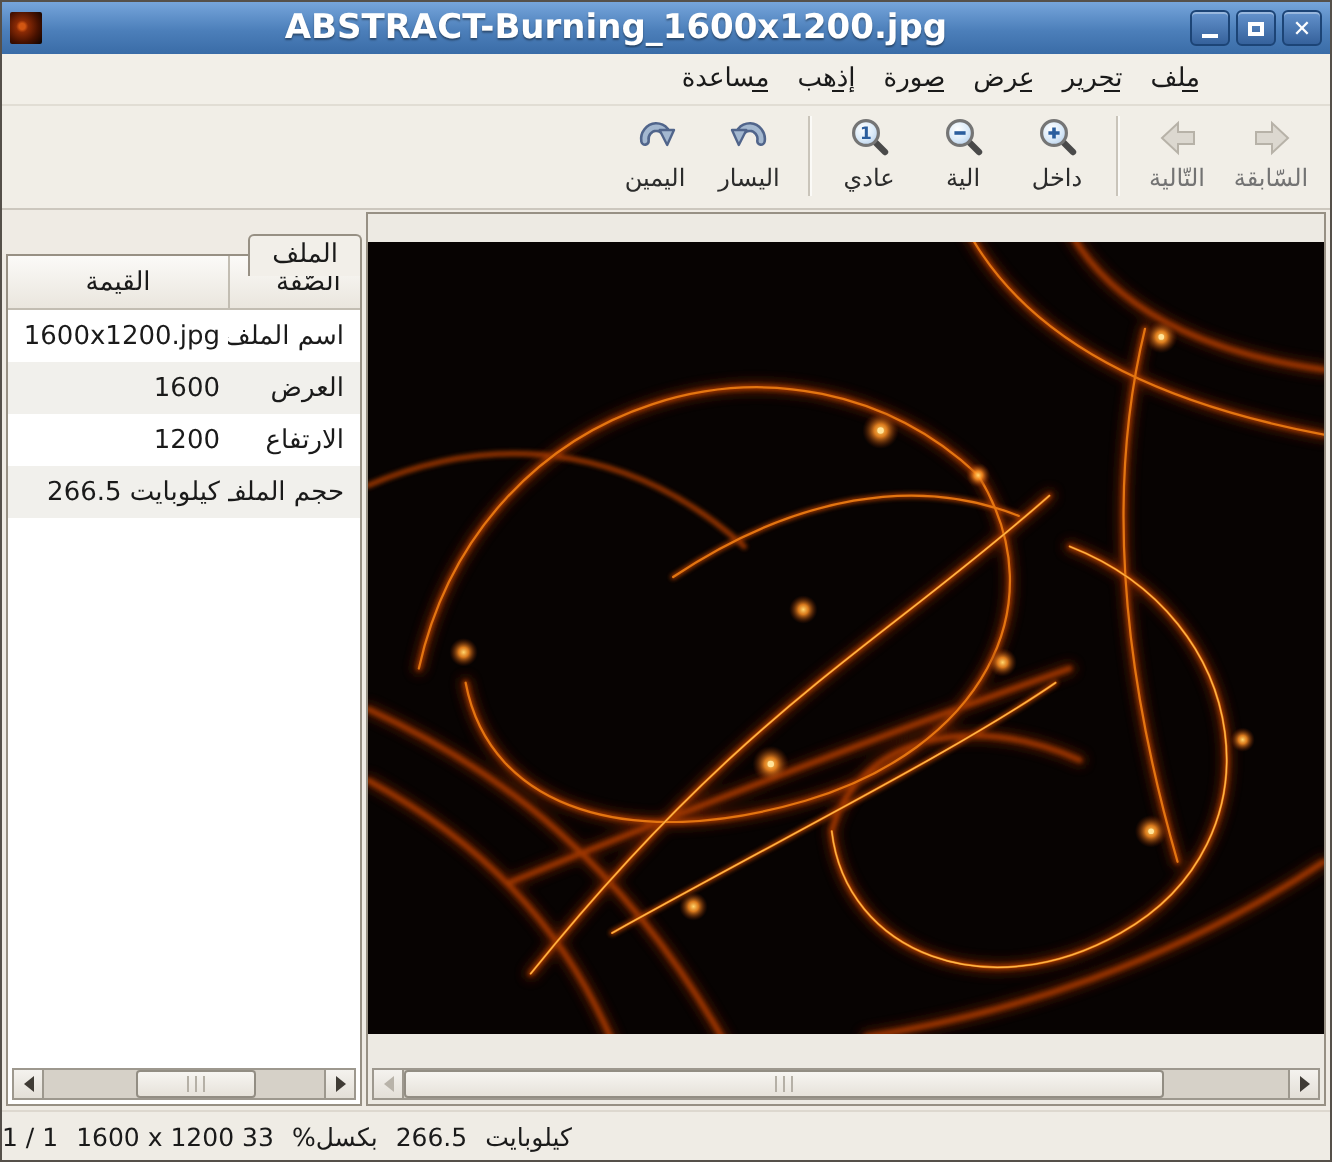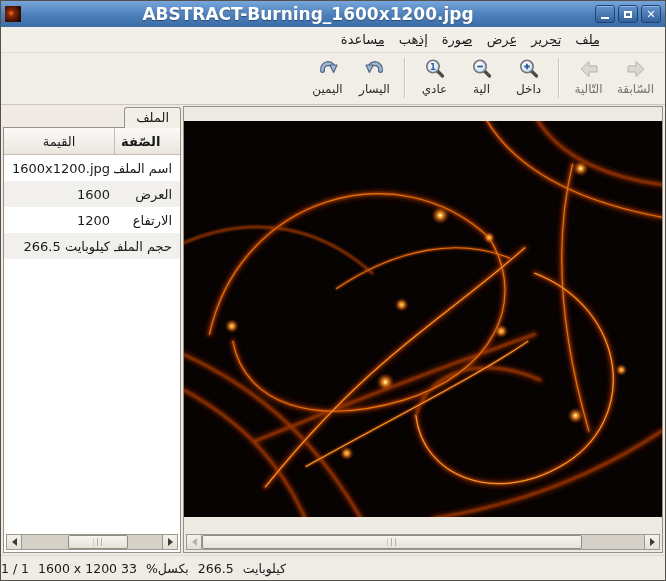--- a/index.html
+++ b/index.html
@@ -32,26 +32,26 @@
   .tool-btn.disabled { color:#737373; }
   .tool-btn svg { display:block; }
   .tool-sep { width:1px; align-self:stretch; margin:2px 6px 6px 6px; background:#c9c4ba; box-shadow:1px 0 0 #fbfaf7; }
 
   
   .main { flex:1; display:flex; direction:ltr; padding:1px 2px 2px 2px; gap:2px; min-height:0; }
 
   
   .side-panel { width:178px; flex:0 0 178px; display:flex; flex-direction:column; }
   .tab-row { height:21px; flex:0 0 21px; display:flex; justify-content:flex-end; padding-left:1px; }
-  .tab { border:1px solid #979084; border-bottom:none; border-radius:3px 3px 0 0; background:#f2efe9; padding:2px 11px 0 11px; font-size:13px; position:relative; top:1px; }
+  .tab { border:1px solid #979084; border-bottom:none; border-radius:3px 3px 0 0; background:#f2efe9; padding:2px 11px 0 11px; font-size:13px; position:relative; top:11px; }
   .panel-body { flex:1; border:1px solid #979084; background:#fff; display:flex; flex-direction:column; min-height:0; }
   .ptable { direction:rtl; }
   .thead { display:grid; grid-template-columns:66px 1fr; height:27px; }
   .th { background:linear-gradient(#fbfaf8,#eae6de); border-bottom:1px solid #c2bdb2; display:flex; align-items:center; font-size:13px; }
-  .th-attr { border-left:1px solid #c2bdb2; justify-content:flex-end; padding-left:6px; padding-right:9px;font-weight:bold; }
+  .th-attr { border-left:1px solid #c2bdb2; justify-content:flex-end; padding-left:23px; padding-right:9px; }
   .th-value { justify-content:center; }
   .trow { display:grid; grid-template-columns:66px 1fr; height:26px; align-items:center; background:#fff; }
   .rows .trow:nth-child(even) { background:#f1f0ec; }
   .cell-attr { text-align:right; padding:0 8px 0 2px; white-space:nowrap; overflow:hidden; }
   .cell-value { direction:ltr; text-align:right; padding:0 4px; white-space:nowrap; overflow:hidden; }
   .panel-fill { flex:1; background:#fff; }
 
   
   .hscroll { height:16px; flex:0 0 16px; margin:2px; border:1px solid #9d988e; background:#d6d1c8; display:flex; position:relative; }
   .sb-btn { width:15px; flex:0 0 15px; background:linear-gradient(#f4f2ee,#e3dfd7); display:flex; align-items:center; justify-content:center; }

